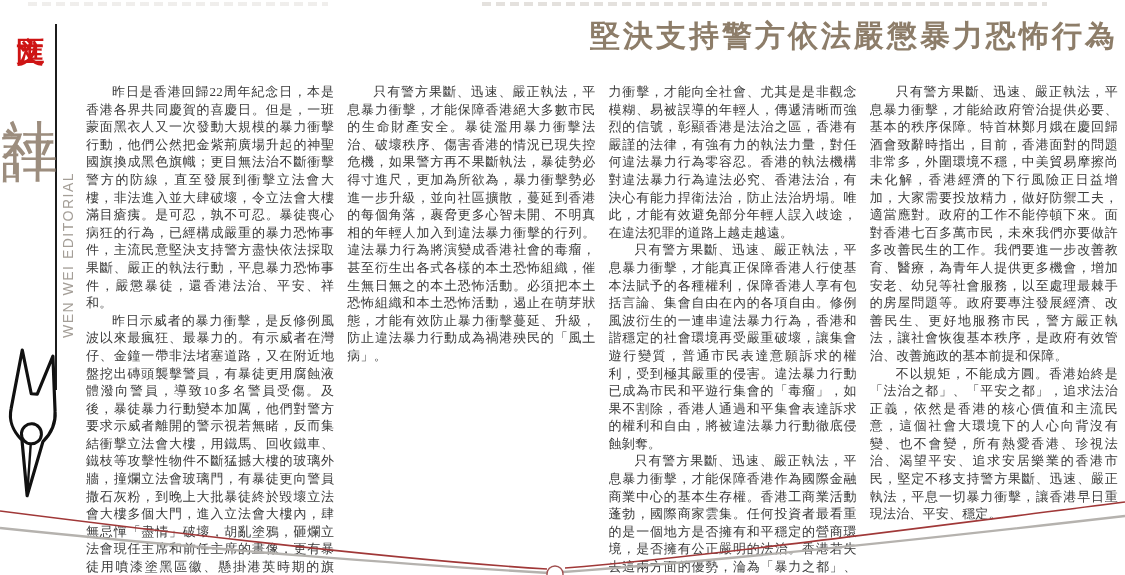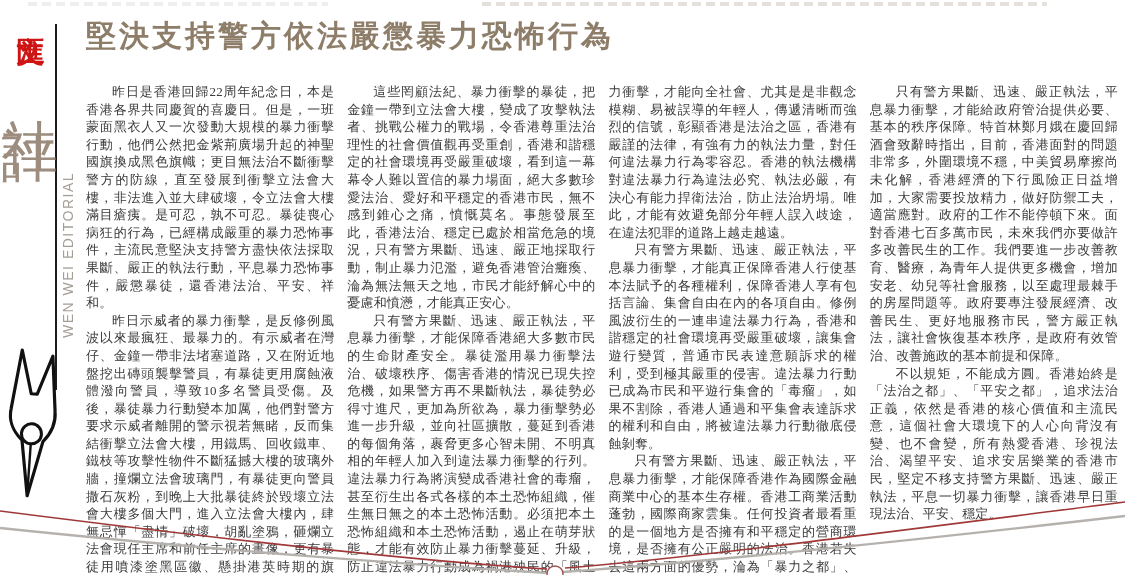--- a/index.html
+++ b/index.html
@@ -21,21 +21,21 @@
   .rule-foot { position:absolute; left:40px; top:388px; width:17px; height:2px; background:#1c1c1c; }
   .section { position:absolute; left:4px; top:74px;
              writing-mode:vertical-rl; font-size:56px; line-height:52px; letter-spacing:8px;
              color:#9c8d7e; font-family:"Liberation Serif",serif; }
   .wenwei { position:absolute; left:60px; top:338px; transform-origin:0 0; transform:rotate(-90deg);
             font-family:"Liberation Sans",sans-serif; font-size:14px; letter-spacing:1.5px;
             color:#a49e97; white-space:nowrap; }
   .nib { position:absolute; left:2px; top:348px; transform:rotate(4deg); }
 
   
-  .headline { position:absolute; left:86px; top:16px; width:1032px; text-align:left;
+  .headline { position:absolute; left:86px; top:16px; width:1032px; text-align:right;
               font-size:30px; font-weight:bold; letter-spacing:3px; color:#8d7d69;
               font-family:"Liberation Serif",serif; }
 
   
   .cols { position:absolute; left:86px; top:56px; width:1032px; height:498px;
           display:flex; gap:13px; overflow:hidden;margin-top:27px; }
   .col { flex:1 1 0; overflow:hidden; }
   .col p { font-size:13px; line-height:17.6px; color:#3a3a3a; text-align:justify;
            text-indent:2em; letter-spacing:.2px; }
   .col p.cont { text-indent:0; }
@@ -64,26 +64,25 @@
 </div>
 
 <div class="headline">堅決支持警方依法嚴懲暴力恐怖行為</div>
 
 <div class="cols">
   <div class="col">
     <p>昨日是香港回歸22周年紀念日，本是香港各界共同慶賀的喜慶日。但是，一班蒙面黑衣人又一次發動大規模的暴力衝擊行動，他們公然把金紫荊廣場升起的神聖國旗換成黑色旗幟；更目無法治不斷衝擊警方的防線，直至發展到衝擊立法會大樓，非法進入並大肆破壞，令立法會大樓滿目瘡痍。是可忍，孰不可忍。暴徒喪心病狂的行為，已經構成嚴重的暴力恐怖事件，主流民意堅決支持警方盡快依法採取果斷、嚴正的執法行動，平息暴力恐怖事件，嚴懲暴徒，還香港法治、平安、祥和。</p>
     <p>昨日示威者的暴力衝擊，是反修例風波以來最瘋狂、最暴力的。有示威者在灣仔、金鐘一帶非法堵塞道路，又在附近地盤挖出磚頭襲擊警員，有暴徒更用腐蝕液體潑向警員，導致10多名警員受傷。及後，暴徒暴力行動變本加厲，他們對警方要求示威者離開的警示視若無睹，反而集結衝擊立法會大樓，用鐵馬、回收鐵車、鐵枝等攻擊性物件不斷猛撼大樓的玻璃外牆，撞爛立法會玻璃門，有暴徒更向警員撒石灰粉，到晚上大批暴徒終於毀壞立法會大樓多個大門，進入立法會大樓內，肆無忌憚「盡情」破壞，胡亂塗鴉，砸爛立法會現任主席和前任主席的畫像，更有暴徒用噴漆塗黑區徽、懸掛港英時期的旗幟。莊嚴的立法重地，竟然恍如遭遇戰亂，被無法無天的暴徒肆意蹂躪。</p>
   </div>
   <div class="col">
-    <p>這些罔顧法紀、暴力衝擊的暴徒，把金鐘一帶到立法會大樓，變成了攻擊執法者、挑戰公權力的戰場，令香港尊重法治理性的社會價值觀再受重創，香港和諧穩定的社會環境再受嚴重破壞，看到這一幕幕令人難以置信的暴力場面，絕大多數珍愛法治、愛好和平穩定的香港市民，無不感到錐心之痛，憤慨莫名。事態發展至此，香港法治、穩定已處於相當危急的境況，只有警方果斷、迅速、嚴正地採取行動，制止暴力氾濫，避免香港管治癱瘓、淪為無法無天之地，市民才能紓解心中的憂慮和憤懣，才能真正安心。</p>
     <p>只有警方果斷、迅速、嚴正執法，平息暴力衝擊，才能保障香港絕大多數市民的生命財產安全。暴徒濫用暴力衝擊法治、破壞秩序、傷害香港的情況已現失控危機，如果警方再不果斷執法，暴徒勢必得寸進尺，更加為所欲為，暴力衝擊勢必進一步升級，並向社區擴散，蔓延到香港的每個角落，裹脅更多心智未開、不明真相的年輕人加入到違法暴力衝擊的行列。違法暴力行為將演變成香港社會的毒瘤，甚至衍生出各式各樣的本土恐怖組織，催生無日無之的本土恐怖活動。必須把本土恐怖組織和本土恐怖活動，遏止在萌芽狀態，才能有效防止暴力衝擊蔓延、升級，防止違法暴力行動成為禍港殃民的「風土病」。</p>
 
   </div>
   <div class="col">
-    <p class="cont">力衝擊，才能向全社會、尤其是是非觀念模糊、易被誤導的年輕人，傳遞清晰而強烈的信號，彰顯香港是法治之區，香港有嚴謹的法律，有強有力的執法力量，對任何違法暴力行為零容忍。香港的執法機構對違法暴力行為違法必究、執法必嚴，有決心有能力捍衛法治，防止法治坍塌。唯此，才能有效避免部分年輕人誤入歧途，在違法犯罪的道路上越走越遠。</p>
+    <p class="cont">力衝擊，才能向全社會、尤其是是非觀念模糊、易被誤導的年輕人，傳遞清晰而強烈的信號，彰顯香港是法治之區，香港有嚴謹的法律，有強有力的執法力量，對任何違法暴力行為零容忍。香港的執法機構對違法暴力行為違法必究、香港法治，有決心有能力捍衛法治，防止法治坍塌。唯此，才能有效避免部分年輕人誤入歧途，在違法犯罪的道路上越走越遠。</p>
     <p>只有警方果斷、迅速、嚴正執法，平息暴力衝擊，才能真正保障香港人行使基本法賦予的各種權利，保障香港人享有包括言論、集會自由在內的各項自由。修例風波衍生的一連串違法暴力行為，香港和諧穩定的社會環境再受嚴重破壞，讓集會遊行變質，普通市民表達意願訴求的權利，受到極其嚴重的侵害。違法暴力行動已成為市民和平遊行集會的「毒瘤」，如果不割除，香港人通過和平集會表達訴求的權利和自由，將被違法暴力行動徹底侵蝕剝奪。</p>
     <p>只有警方果斷、迅速、嚴正執法，平息暴力衝擊，才能保障香港作為國際金融商業中心的基本生存權。香港工商業活動蓬勃，國際商家雲集。任何投資者最看重的是一個地方是否擁有和平穩定的營商環境，是否擁有公正嚴明的法治。香港若失去這兩方面的優勢，淪為「暴力之都」、「失序之都」，長此以往，正常的商業活動無法正常開展，誰</p>
   </div>
   <div class="col">
     <p>只有警方果斷、迅速、嚴正執法，平息暴力衝擊，才能給政府管治提供必要、基本的秩序保障。特首林鄭月娥在慶回歸酒會致辭時指出，目前，香港面對的問題非常多，外圍環境不穩，中美貿易摩擦尚未化解，香港經濟的下行風險正日益增加，大家需要投放精力，做好防禦工夫，適當應對。政府的工作不能停頓下來。面對香港七百多萬市民，未來我們亦要做許多改善民生的工作。我們要進一步改善教育、醫療，為青年人提供更多機會，增加安老、幼兒等社會服務，以至處理最棘手的房屋問題等。政府要專注發展經濟、改善民生、更好地服務市民，警方嚴正執法，讓社會恢復基本秩序，是政府有效管治、改善施政的基本前提和保障。</p>
     <p>不以規矩，不能成方圓。香港始終是「法治之都」、「平安之都」，追求法治正義，依然是香港的核心價值和主流民意，這個社會大環境下的人心向背沒有變、也不會變，所有熱愛香港、珍視法治、渴望平安、追求安居樂業的香港市民，堅定不移支持警方果斷、迅速、嚴正執法，平息一切暴力衝擊，讓香港早日重現法治、平安、穩定。</p>
   </div>
 </div>
 
 <svg class="flourish" width="1125" height="80" viewBox="0 0 1125 80">

